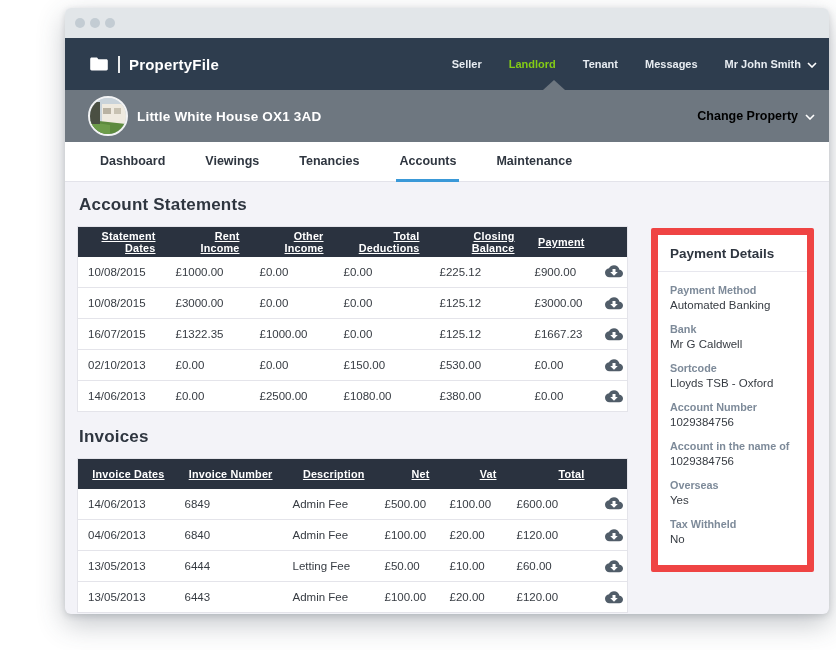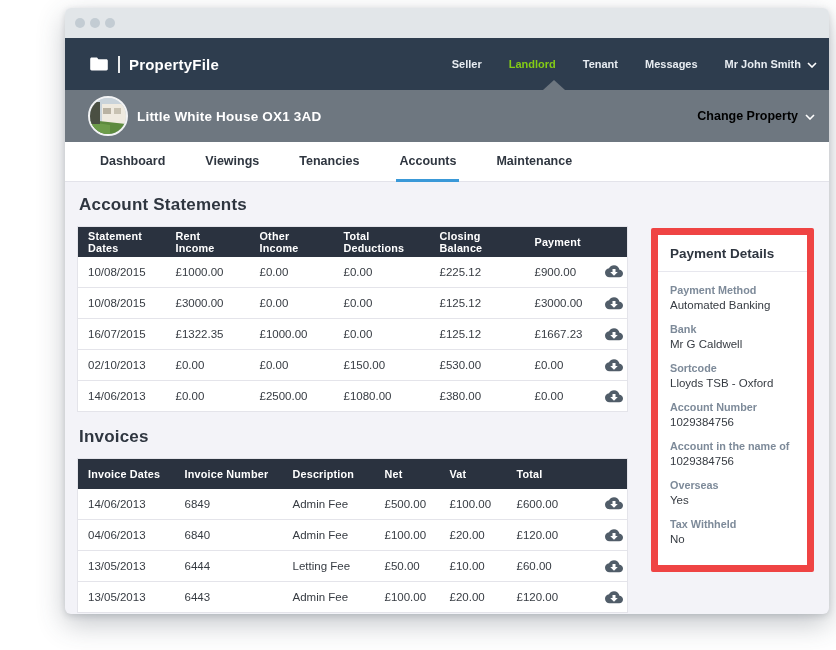--- a/index.html
+++ b/index.html
@@ -41,21 +41,21 @@
   .tabs a { color: #2f3640; font-size: 12.5px; font-weight: 700; text-decoration: none; display: flex; align-items: center; border-bottom: 3px solid transparent; padding: 0 3px; margin-bottom: -1px; }
   .tabs a.active { border-bottom-color: #3a99d8; }
 
   
   .content { display: flex; padding: 0 15px 0 12px; gap: 24px; align-items: flex-start; }
   .main-col { width: 550px; flex: 0 0 auto; }
   h2.section-title { font-size: 17px; font-weight: 600; color: #2f3640; margin: 13px 0 11px 2px; letter-spacing: .2px; }
   h2.section-title.second { margin-top: 15px; }
 
   table.data-table { width: 550px; border-collapse: collapse; table-layout: fixed; background: #fff; border: 1px solid #e4e4ea; }
-  table.data-table thead th { background: #2a323f; color: #ffffff; font-size: 10.8px; font-weight: 700; text-align: left; padding: 0 10px; height: 30px; letter-spacing: .2px; }
+  table.data-table thead th { background: #2a323f; color: #ffffff; font-size: 10.8px; font-weight: 700; text-align: right; padding: 0 10px; height: 30px; letter-spacing: .2px; text-decoration: underline; }
   table.data-table td { font-size: 11.5px; color: #363b42; padding: 0 10px; height: 31px; border-bottom: 1px solid #e4e4ea; background: #fff; white-space: nowrap; overflow: hidden; }
   td.link { color: #3a99d8; cursor: pointer; }
   td.icon-cell { text-align: center; padding: 0 4px; }
   .dl-btn { background: none; border: none; cursor: pointer; padding: 0; line-height: 0; }
   .dl-btn svg { display: inline-block; vertical-align: middle; }
 
   
   .panel { width: 163px; flex: 0 0 auto; margin-top: 46px; background: #ffffff; border: 7px solid #ef4444; border-radius: 2px; }
   .panel h3 { font-size: 13.5px; font-weight: 600; color: #2f3640; padding: 11px 12px 10px; border-bottom: 1px solid #e7e7ee; }
   .panel .fields { padding: 12px 12px 8px; }

